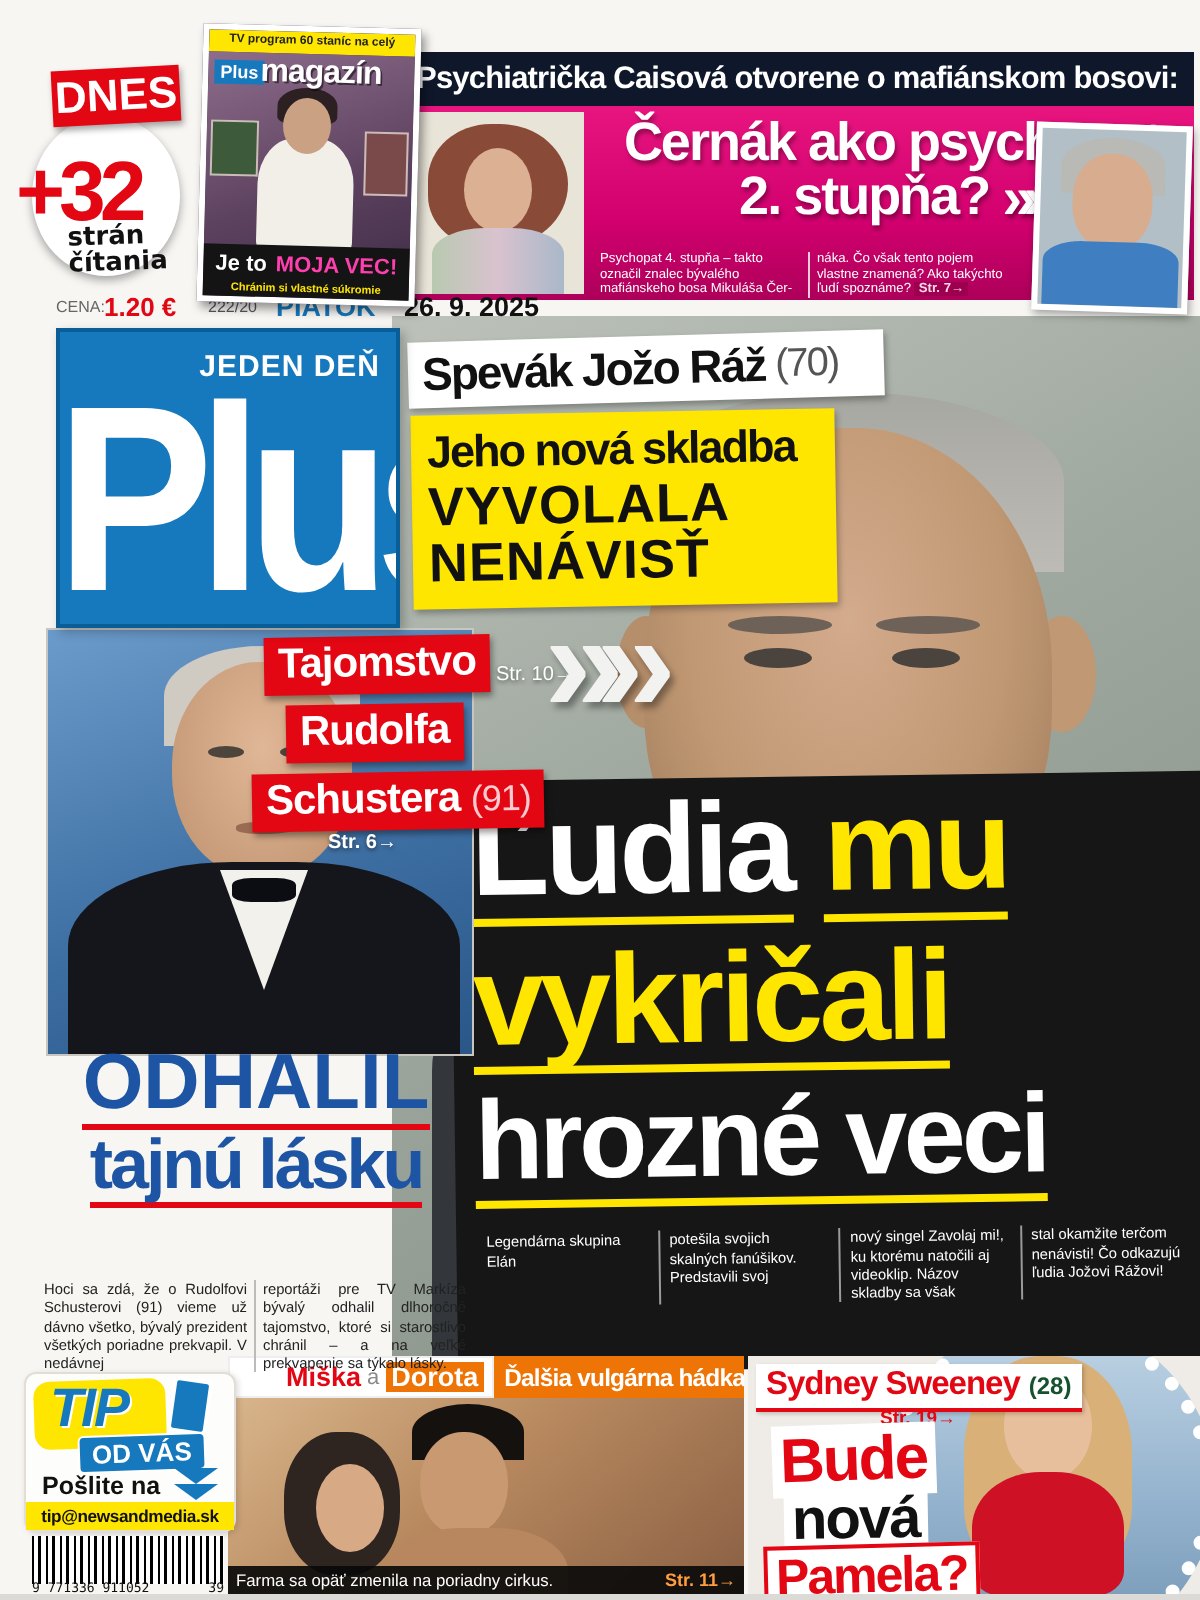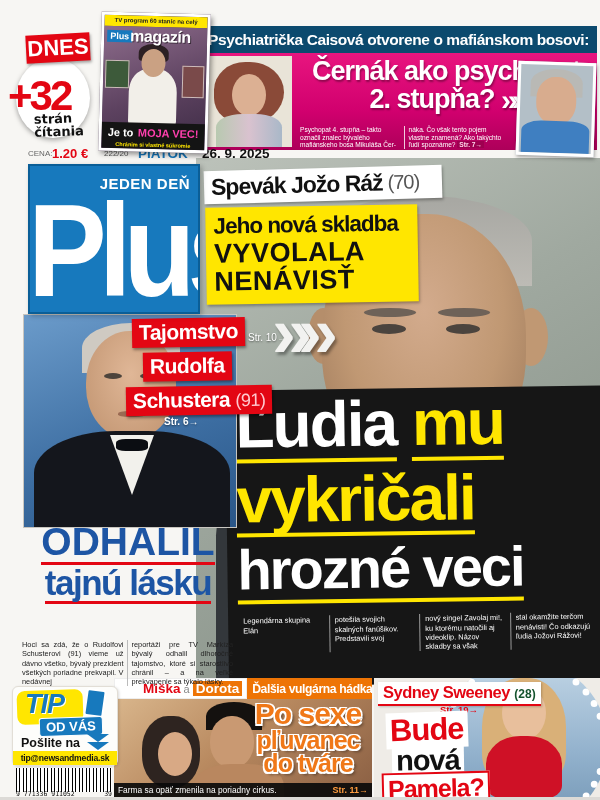--- a/index.html
+++ b/index.html
@@ -37,21 +37,21 @@
        border-radius:50% 50% 20% 20%;}
   .mag-chip1{position:absolute;left:2px;top:34px;width:22px;height:26px;background:#3d5a3a;border:1px solid #cbb;}
   .mag-chip2{position:absolute;right:2px;top:38px;width:20px;height:30px;background:#7a4a4a;border:1px solid #cbb;}
   .mag-bottom{position:absolute;left:0;bottom:0;width:100%;height:26px;background:#141414;text-align:center;}
   .mag-cw{color:#fff;font-weight:bold;font-size:11px;}
   .mag-cp{color:#ff3fae;font-weight:bold;font-size:11px;}
   .mag-sub{color:#ffe600;font-size:5.5px;font-weight:bold;display:block;margin-top:1px;}
 
   
   .tstory{left:204px;top:26px;width:393px;height:124px;z-index:4;}
-  .tkicker{position:absolute;left:0;top:0;width:100%;height:27px;background:#0c4a6e;color:#fff;
+  .tkicker{position:absolute;left:0;top:0;width:100%;height:27px;background:#0f172a;color:#fff;
        font-weight:bold;font-size:15.5px;line-height:27px;padding-left:4px;box-sizing:border-box;
        letter-spacing:-0.4px;white-space:nowrap;}
   .tpink{position:absolute;left:0;top:27px;width:100%;height:97px;
        background:linear-gradient(180deg,#e8157f 0%,#d1006e 60%,#ad005a 100%);}
   .tphoto-w{position:absolute;left:2px;top:30px;width:86px;height:91px;background:#e9e4d8;overflow:hidden;}
   .tw-hair{position:absolute;left:8px;top:6px;width:70px;height:62px;background:#8a4a38;
        border-radius:48% 52% 55% 45%;}
   .tw-face{position:absolute;left:26px;top:18px;width:34px;height:42px;background:#dcb093;border-radius:50%;}
   .tw-scarf{position:absolute;left:10px;top:58px;width:66px;height:33px;
        background:linear-gradient(90deg,#b8c9b0,#d9c2cf 50%,#a9b8c8);border-radius:40% 40% 0 0;}
@@ -401,25 +401,20 @@
       <div class="f-body-m"></div>
     </div>
     <div class="f-head">
       <div class="miska-box">
         <span class="miska">Miška</span>
         <span class="conj">a</span>
         <span class="dorota">Dorota</span>
       </div>
       <div class="f-kick">Ďalšia vulgárna hádka na Farme</div>
     </div>
-    <div class="f-hl">
-      <div class="l1">Po sexe</div>
-      <div class="l2">pľuvanec</div>
-      <div class="l2">do tváre</div>
-    </div>
     <div class="f-cap-bar">
       <span>Farma sa opäť zmenila na poriadny cirkus.</span>
       <span class="f-ref">Str. 11→</span>
     </div>
   </div>
 
   <div class="abs sween">
     <div class="sw-circle"></div>
     <div class="sw-hair"></div>
     <div class="sw-face"></div>

